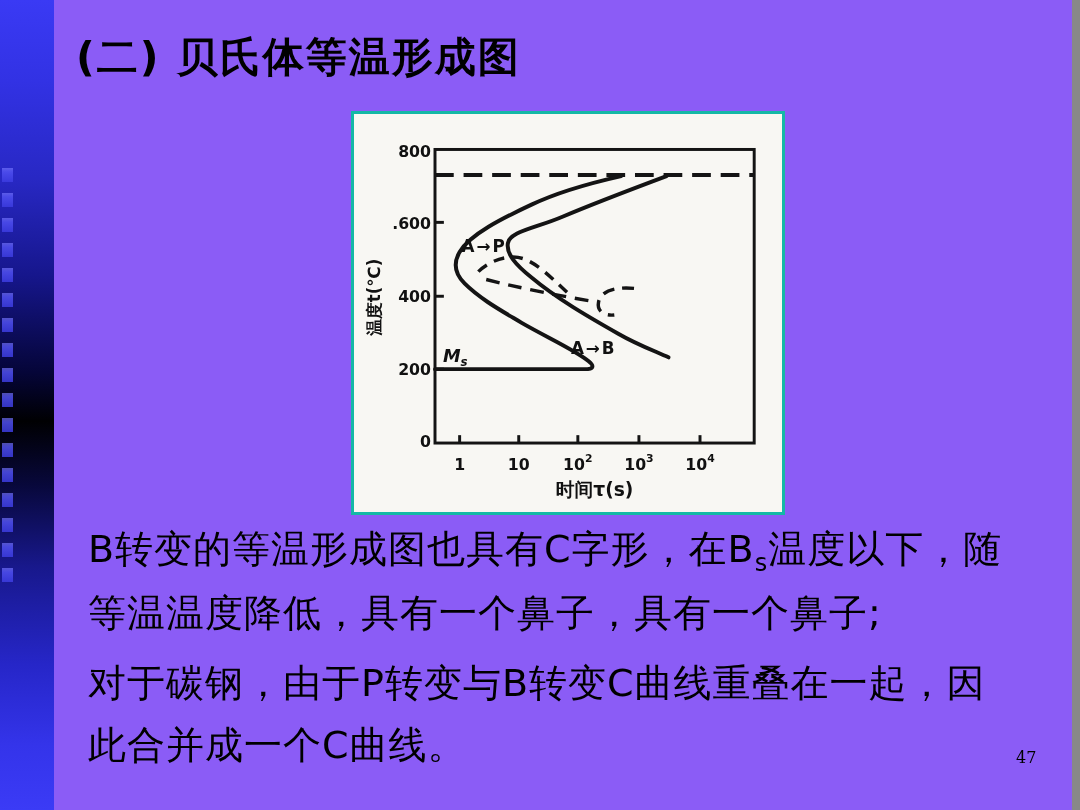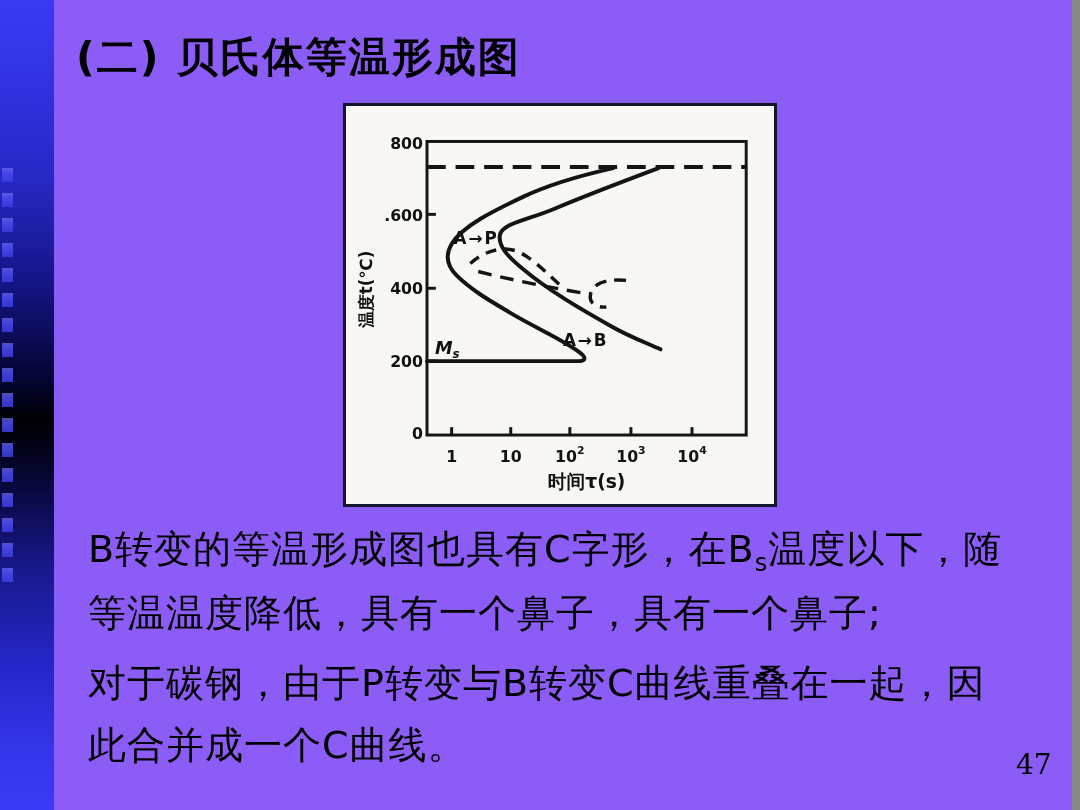--- a/index.html
+++ b/index.html
@@ -41,22 +41,22 @@
     font-size: 41px;
     font-weight: bold;
     letter-spacing: 2px;
     white-space: nowrap;
     font-family: "DejaVu Sans", sans-serif;
   }
   .figure {
     position: absolute;
     left: 343px; top: 103px;
     width: 434px; height: 404px;
-    margin: 0;
-    border: 3px solid #0f172a;
+    margin: 8px;
+    border: 3px solid #14b8a6;
     background: #f8f7f3;
   }
   .figure svg { width: 100%; height: 100%; display: block; }
   .figure text {
     font-family: "DejaVu Sans", sans-serif;
     font-weight: bold;
     fill: #111;
   }
   .body-line {
     position: absolute;
@@ -67,21 +67,21 @@
     white-space: nowrap;
   }
   .body-line sub { font-size: 24px; line-height: 0; }
   .line1 { left: 88px; top: 524px; }
   .line2 { left: 88px; top: 588px; }
   .line3 { left: 88px; top: 658px; }
   .line4 { left: 88px; top: 720px; }
   .page-number {
     position: absolute;
     left: 1016px; top: 748px;
-    font-size: 28px;
+    font-size: 16px;
     font-family: "DejaVu Serif", serif;
   }
 </style>
 </head>
 <body>
 
 <div class="slide">
 
   <div class="sidebar">
     <div class="sidebar-squares"></div>

